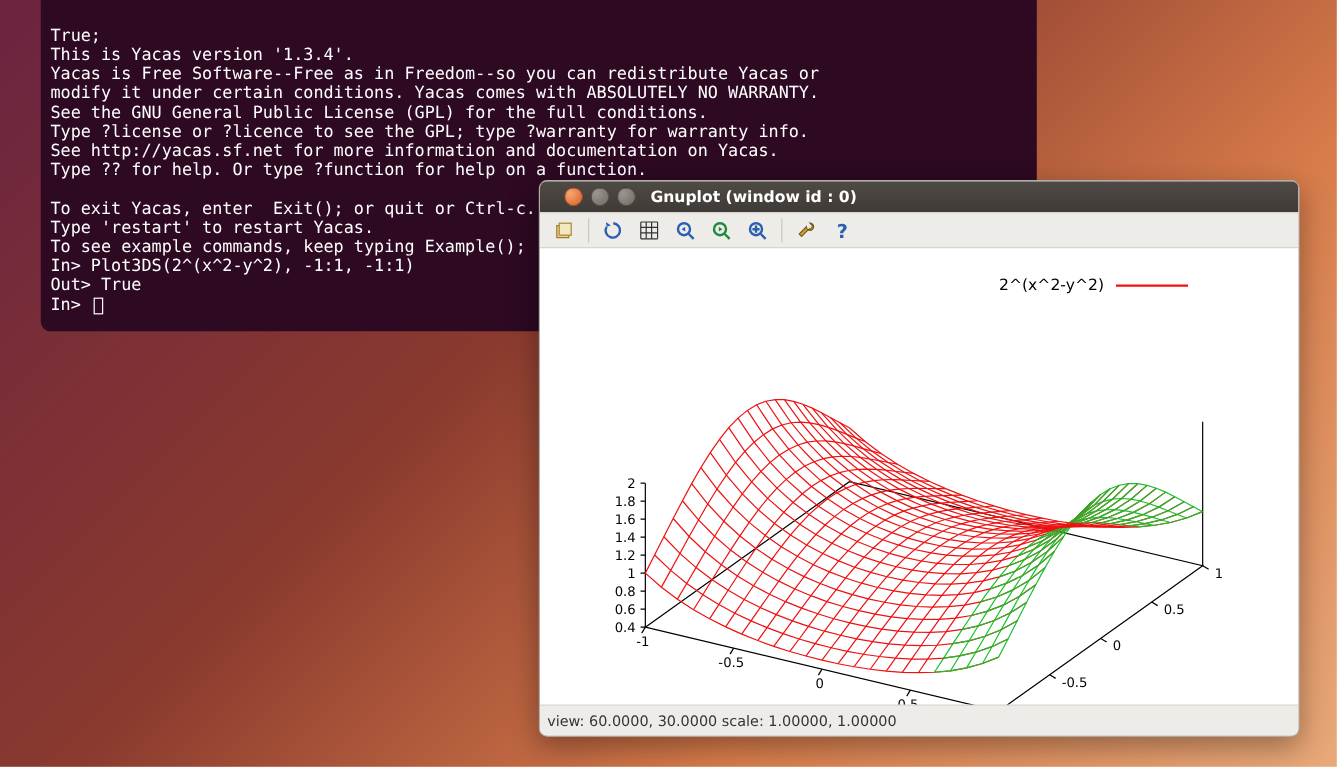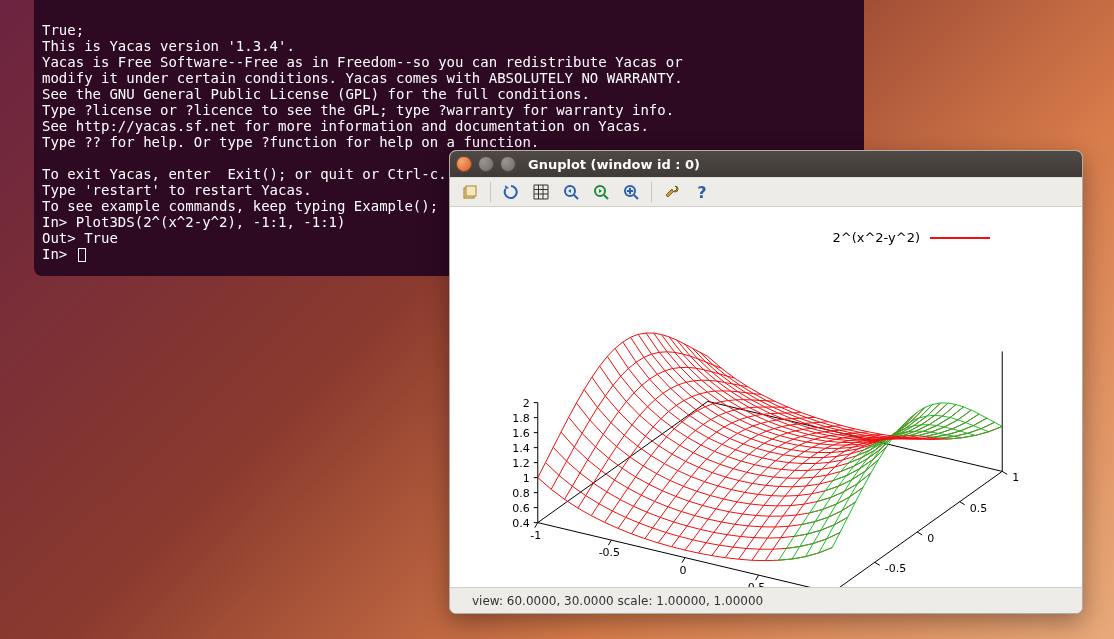--- a/index.html
+++ b/index.html
@@ -36,21 +36,21 @@
     background:#f5f4f2;
     border:1px solid #b0aca6;
     border-radius:7px;
     box-shadow: 0 8px 24px rgba(0,0,0,0.35);
     overflow:hidden;
   }
   .titlebar {
     height:26px;
     background: linear-gradient(#4f4a45,#3f3a35);
     display:flex; align-items:center;
-    padding:0 6px;
+    padding:0 20px;
     gap:6px;
     font-size:13px; color:#fff; font-weight:bold;
   }
   .tbtn { width:16px; height:16px; border-radius:50%; border:1px solid rgba(0,0,0,0.4); }
   .tbtn.close { background: radial-gradient(circle at 30% 30%, #f7a86f, #d95b2b); }
   .tbtn.min   { background: radial-gradient(circle at 30% 30%, #9b958e, #6f6a64); }
   .tbtn.max   { background: radial-gradient(circle at 30% 30%, #9b958e, #6f6a64); }
   .toolbar {
     height:30px;
     background:#edece9;
@@ -67,21 +67,21 @@
   .plotarea {
     position:relative;
     width:100%; height:380px;
     background:#fff;
   }
   .plotarea svg { position:absolute; left:0; top:0; }
   .axis-tick { font-family:"DejaVu Sans", Arial; font-size:11px; fill:#000; }
   .legend-text { font-family:"DejaVu Sans", Arial; font-size:13px; fill:#000; }
   .statusbar {
     height:26px; background:#edece9; border-top:1px solid #d3cfc8;
-    font-size:12px; color:#333; padding:0 22px; display:flex; align-items:center;
+    font-size:12px; color:#333; padding:0 6px; display:flex; align-items:center;
   }
 </style>
 </head>
 <body>
 
 <div class="terminal">
 <span>True;</span>
 <span>This is Yacas version '1.3.4'.</span>
 <span>Yacas is Free Software--Free as in Freedom--so you can redistribute Yacas or</span>
 <span>modify it under certain conditions. Yacas comes with ABSOLUTELY NO WARRANTY.</span>

